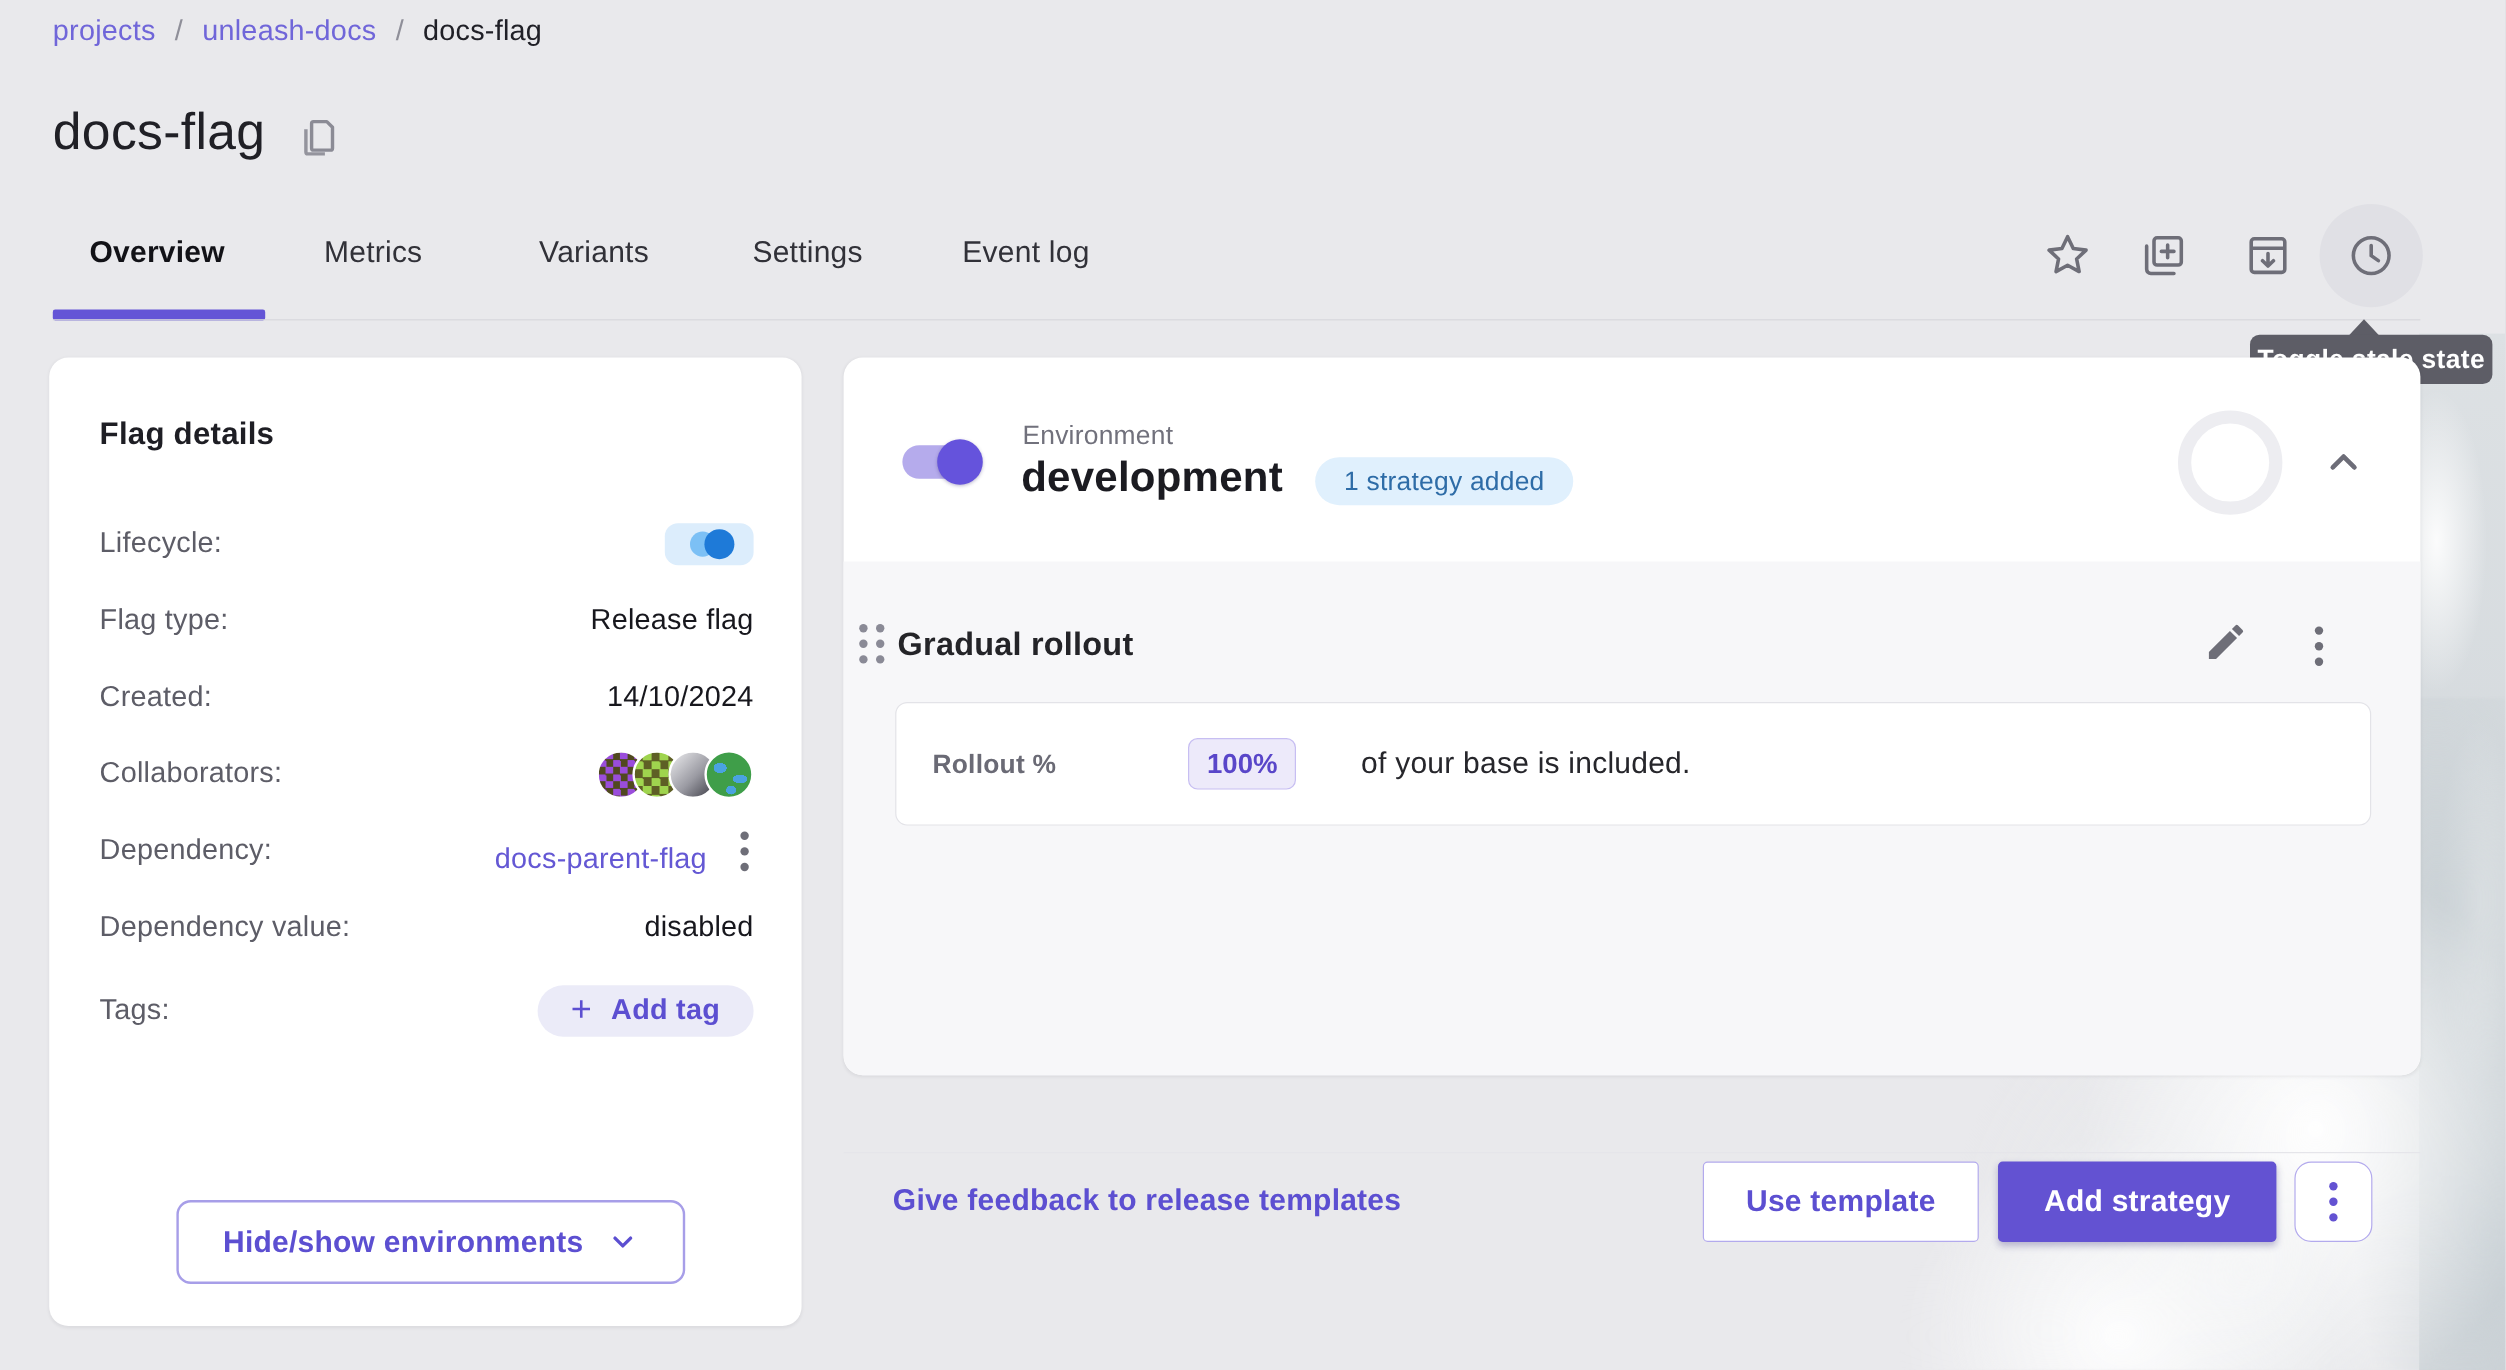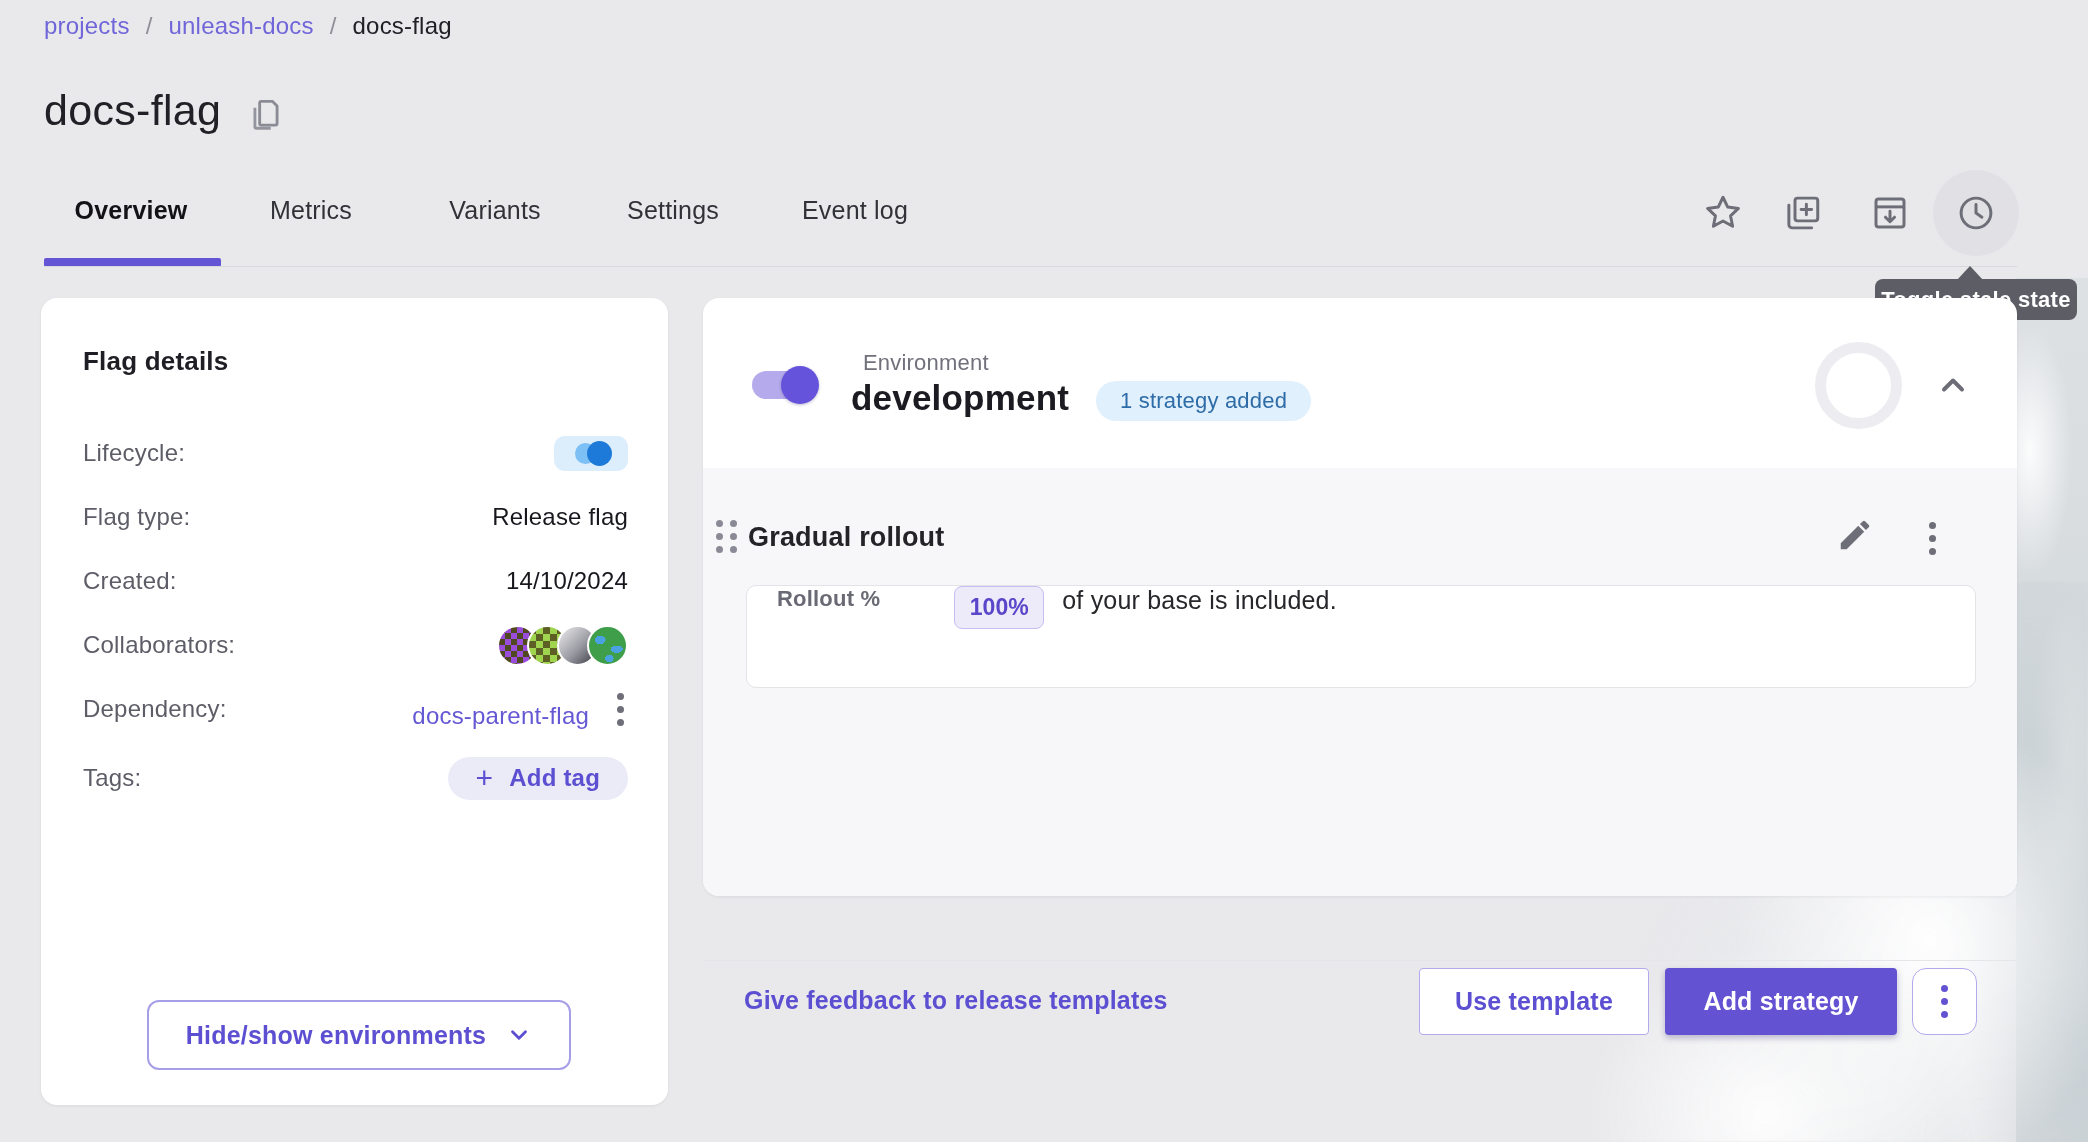--- a/index.html
+++ b/index.html
@@ -70,34 +70,34 @@
        radial-gradient(7px 6px at 55% 85%, #4aa3e0 60%, transparent 61%), #3f9e49;}
   .addtag{height:43px;border-radius:22px;background:#ebebf8;color:#5c4fd1;display:inline-flex;align-items:center;gap:16px;
     padding:0 28px;font-size:24px;font-weight:700;cursor:pointer;letter-spacing:.2px;}
   .addtag .plus{font-size:30px;font-weight:400;line-height:1;}
   .hideshow{position:absolute;left:106px;top:702px;width:420px;height:66px;border:2px solid #a79ee8;border-radius:12px;background:#fff;
     color:#5c4fd1;font-size:25px;font-weight:700;display:flex;align-items:center;justify-content:center;gap:20px;cursor:pointer;letter-spacing:.2px;}
   .chev{width:26px;height:26px;}
   
   .env-toggle{position:absolute;left:49px;top:73px;width:62px;height:28px;border-radius:14px;background:#b5abec;cursor:pointer;}
   .env-toggle .thumb{position:absolute;right:-5px;top:-5px;width:38px;height:38px;border-radius:50%;background:#6553dc;box-shadow:0 1px 3px rgba(40,30,100,.3);}
-  .env-label{position:absolute;left:160px;top:52px;font-size:22px;color:#71717c;letter-spacing:.2px;}
+  .env-label{position:absolute;left:149px;top:52px;font-size:22px;color:#71717c;letter-spacing:.2px;}
   .env-name{position:absolute;left:148px;top:80px;font-size:35px;font-weight:700;color:#1b1b21;letter-spacing:.2px;}
   .env-badge{position:absolute;left:393px;top:83px;height:40px;border-radius:20px;background:#e0f0fd;color:#2e6ca7;
     font-size:22px;display:flex;align-items:center;padding:0 24px;letter-spacing:.2px;}
   .ring{position:absolute;left:1112px;top:44px;width:65px;height:65px;border:11px solid #ededf1;border-radius:50%;}
   .env-collapse{position:absolute;left:1232px;top:69px;width:36px;height:36px;color:#6d6d78;cursor:pointer;}
   .env-section{position:absolute;left:0;right:0;top:170px;bottom:0;background:#f7f7f9;border-radius:0 0 16px 16px;}
   .drag-handle{position:absolute;left:13px;top:52px;display:grid;grid-template-columns:7px 7px;gap:6px 7px;cursor:grab;}
   .drag-handle i{width:7px;height:7px;border-radius:50%;background:#8a8a96;}
   .strat-title{position:absolute;left:45px;top:54px;font-size:27px;font-weight:700;color:#242428;letter-spacing:.2px;}
   .pencil{position:absolute;left:1133px;top:48px;width:38px;height:38px;color:#6e6e78;cursor:pointer;}
   .strat-kebab{position:absolute;left:1222px;top:50px;}
   .rollout-box{position:absolute;left:43px;top:117px;width:1228px;height:101px;background:#fff;border:1px solid #e3e3e8;border-radius:10px;
-    display:flex;}
+    display:flex;align-items:center;gap:36px;}
   .rollout-label{margin-left:30px;font-size:22px;font-weight:700;color:#6a6a75;letter-spacing:.2px;}
   .rollout-chip{margin-left:74px;width:88px;height:41px;border-radius:8px;background:#edeafa;border:1px solid #c7bef2;
     color:#5946c9;font-size:23px;font-weight:700;display:flex;align-items:center;justify-content:center;}
   .rollout-text{margin-left:18px;font-size:25px;color:#26262b;letter-spacing:.2px;}
   .env-divider{position:absolute;left:0;right:0;top:492px;height:1px;background:#e5e5ea;}
   .feedback-link{position:absolute;left:41px;top:518px;font-size:25px;font-weight:700;color:#5c4fd1;cursor:pointer;letter-spacing:.2px;}
   .btn{position:absolute;top:500px;height:67px;border-radius:4px;font-size:25px;font-weight:700;
     display:flex;align-items:center;justify-content:center;cursor:pointer;letter-spacing:.2px;box-sizing:border-box;}
   .btn-outline{left:716px;width:230px;background:#fff;border:1px solid #b3aaed;color:#5c4fd1;}
   .btn-primary{left:962px;width:232px;background:#6352d2;color:#fff;box-shadow:0 3px 6px rgba(50,40,120,.3);}
@@ -203,20 +203,24 @@
         <span class="dep-group">
           <span class="link">docs-parent-flag</span>
           <span class="kebab">
               <i></i>
               <i></i>
               <i></i>
             </span>
         </span>
       </div>
 
+      <div class="fr">
+        <span class="lab">Dependency value:</span>
+        <span class="val">disabled</span>
+      </div>
 
       <div class="fr" style="height:74px">
         <span class="lab">Tags:</span>
         <span class="addtag">
           <span class="plus">+</span>
           <span>Add tag</span>
         </span>
       </div>
     </div>
 

